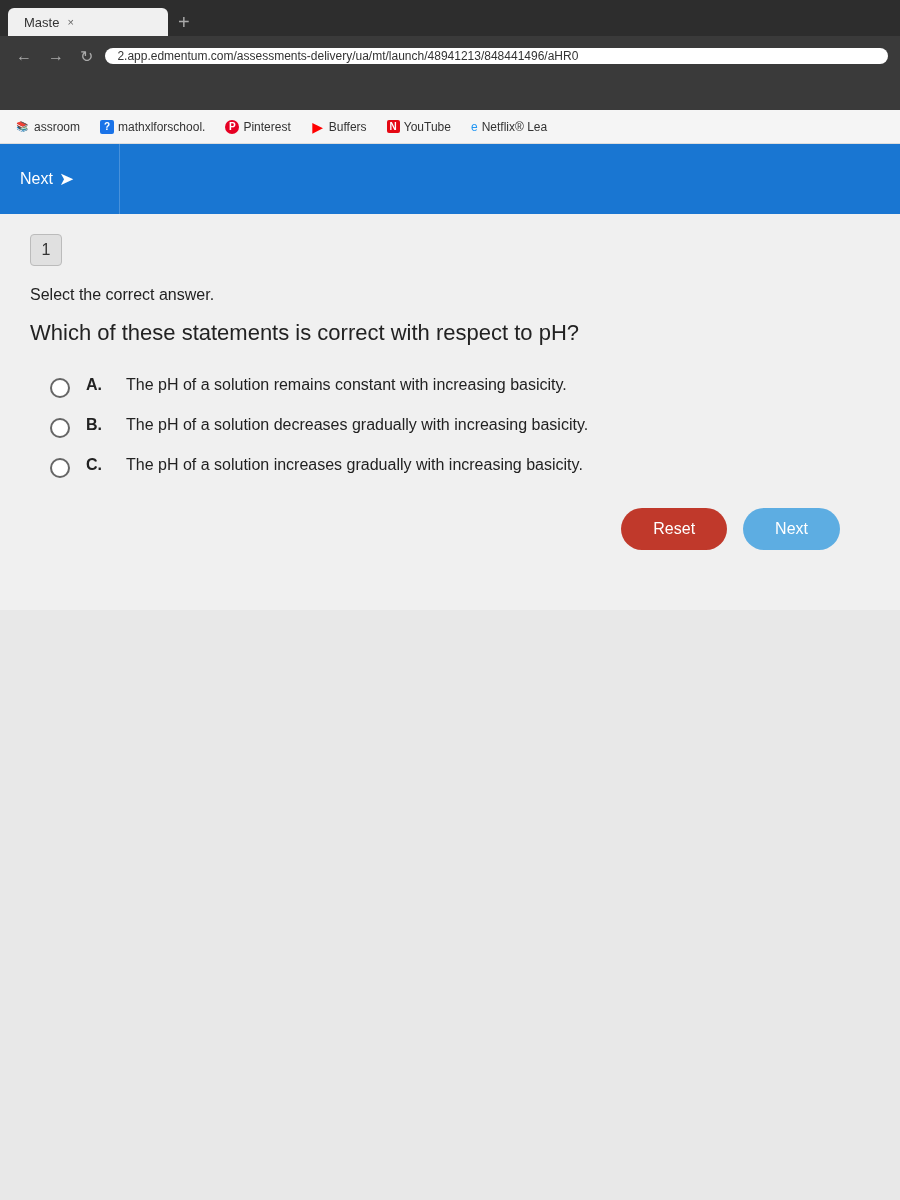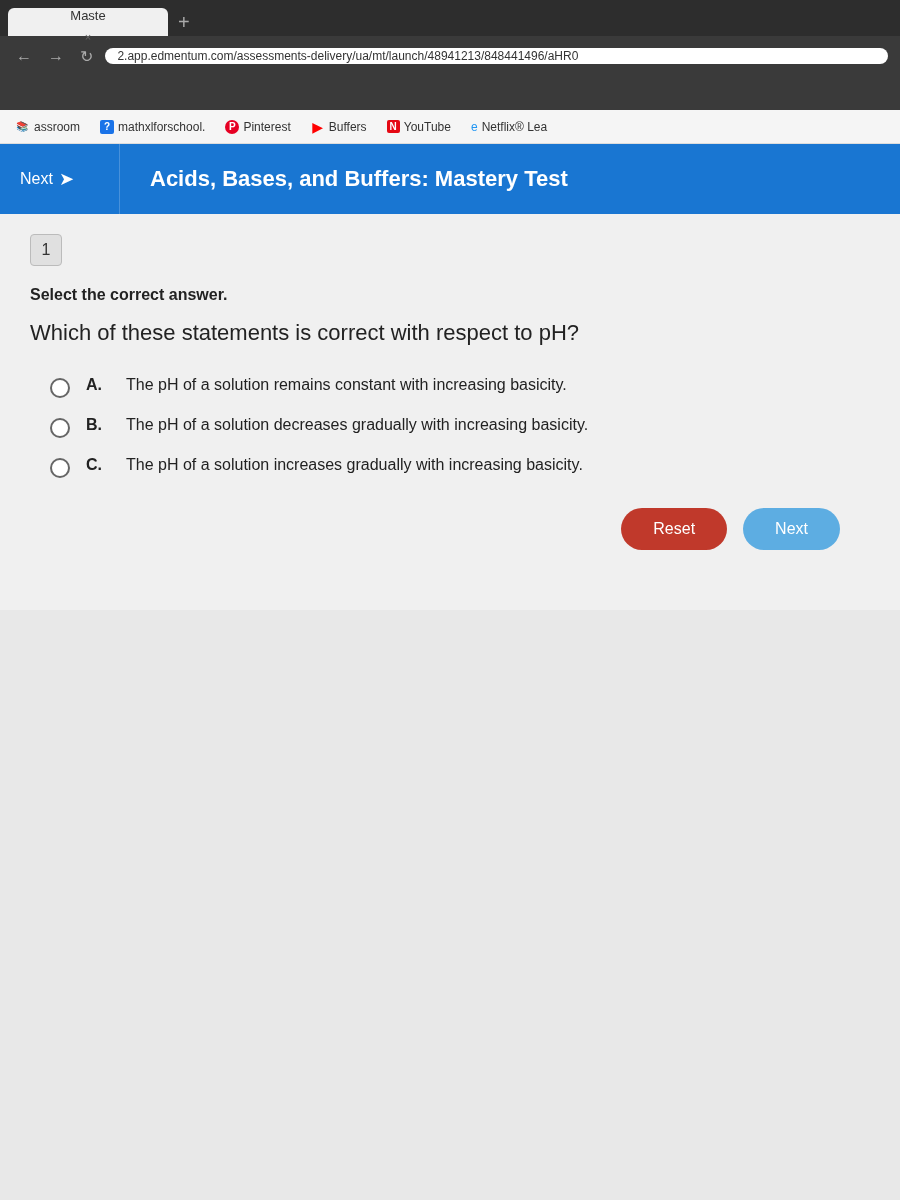--- a/index.html
+++ b/index.html
@@ -29,21 +29,20 @@
       background: #f0f0f0;
       height: 28px;
       padding: 0 16px;
       display: flex;
       align-items: center;
       gap: 8px;
       border-radius: 6px 6px 0 0;
       font-size: 13px;
       color: #333;
       min-width: 160px;
-      flex-direction: column;
     }
 
     .tab-close {
       color: #666;
       font-size: 11px;
       cursor: pointer;
     }
 
     .tab-new {
       color: #aaa;
@@ -173,21 +172,20 @@
       border-radius: 4px;
       font-size: 16px;
       color: #333;
       margin-bottom: 20px;
     }
 
     .instruction-text {
       font-size: 16px;
       color: #222;
       margin-bottom: 16px;
-      font-weight: bold;
     }
 
     .question-text {
       font-size: 22px;
       color: #222;
       margin-bottom: 30px;
     }
 
     .answer-options {
       display: flex;
@@ -327,21 +325,20 @@
       <span class="edmentum-icon">e</span>
       <span>Netflix® Lea</span>
     </div>
   </div>
 
   <div class="header-bar">
     <button class="next-button-header">
       <span>Next</span>
       <span class="next-arrow-icon">➤</span>
     </button>
-    <span class="header-title">Acids, Bases, and Buffers: Mastery Test</span>
   </div>
 
   <div class="question-container">
 
     
     <div class="question-number-badge">1</div>
 
     
     <p class="instruction-text">Select the correct answer.</p>
 

